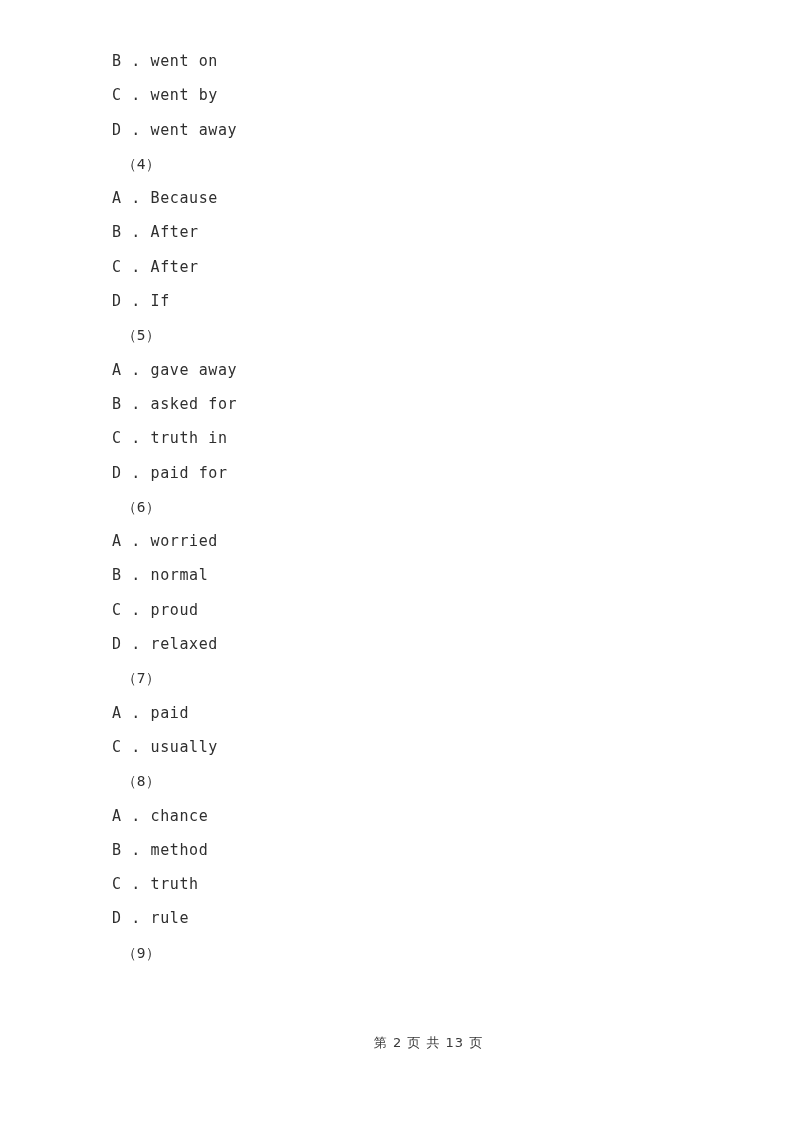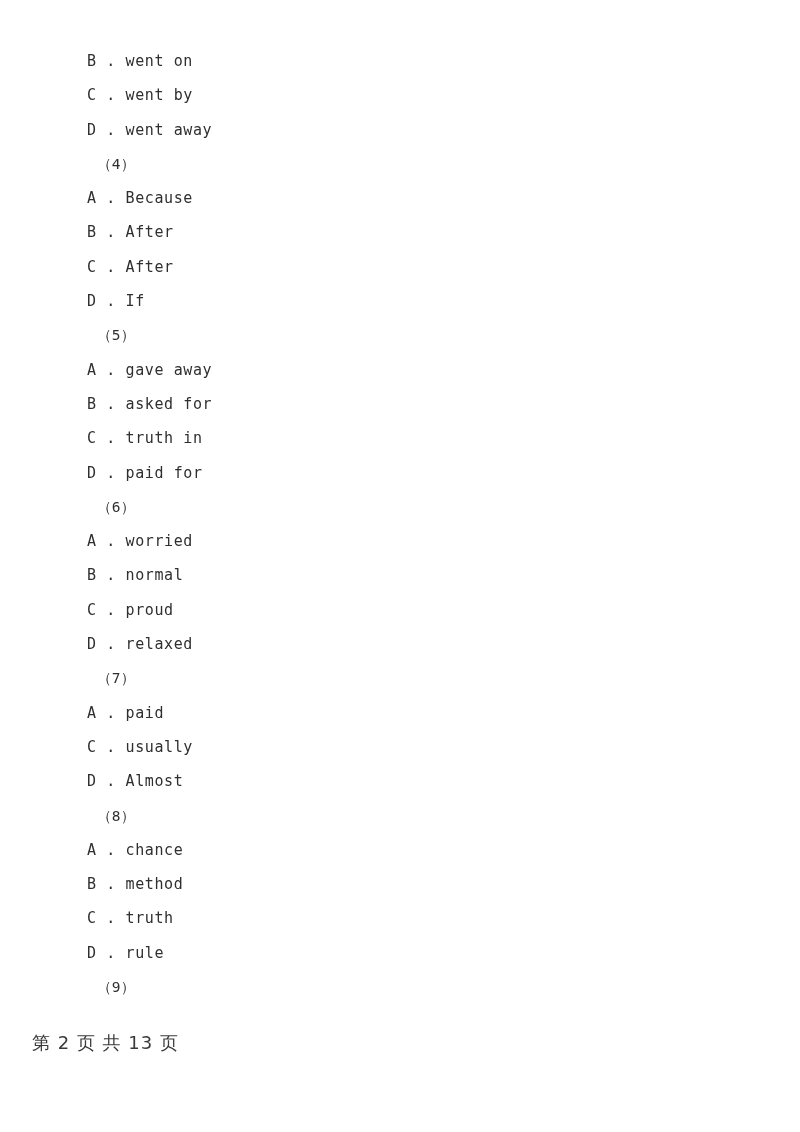--- a/index.html
+++ b/index.html
@@ -13,20 +13,21 @@
     position: relative;
     font-family: "DejaVu Sans Mono", "Liberation Mono", monospace;
     color: #2b2b2b;
     overflow: hidden;
   }
 
   .page {
     position: absolute;
     inset: 0;
     background: #ffffff;
+    margin-left: 25px;
   }
 
   .content {
     position: absolute;
     left: 86px;
     top: 44px;
     right: 40px;
   }
 
   .line {
@@ -47,22 +48,22 @@
     padding-left: 11px;
     font-size: 14.5px;
     letter-spacing: 0.2px;
   }
 
   .footer {
     position: absolute;
     left: 0;
     right: 0;
     top: 1032px;
-    text-align: left;
-    font-size: 18px;
+    text-align: center;
+    font-size: 13px;
     line-height: 22px;
     letter-spacing: 1px;
     color: #3a3a3a;
     font-family: "DejaVu Sans", "Liberation Sans", sans-serif;
     white-space: pre;
     padding-left: 32px;
   }
 </style>
 </head>
 <body>
@@ -83,21 +84,20 @@
       <div class="line option">C . truth in</div>
       <div class="line option">D . paid for</div>
       <div class="line qnum">（6）</div>
       <div class="line option">A . worried</div>
       <div class="line option">B . normal</div>
       <div class="line option">C . proud</div>
       <div class="line option">D . relaxed</div>
       <div class="line qnum">（7）</div>
       <div class="line option">A . paid</div>
       <div class="line option">C . usually</div>
-      <div class="line option">D . Almost</div>
       <div class="line qnum">（8）</div>
       <div class="line option">A . chance</div>
       <div class="line option">B . method</div>
       <div class="line option">C . truth</div>
       <div class="line option">D . rule</div>
       <div class="line qnum">（9）</div>
     </div>
   <div class="footer">第 2 页 共 13 页</div>
 </div>
 

